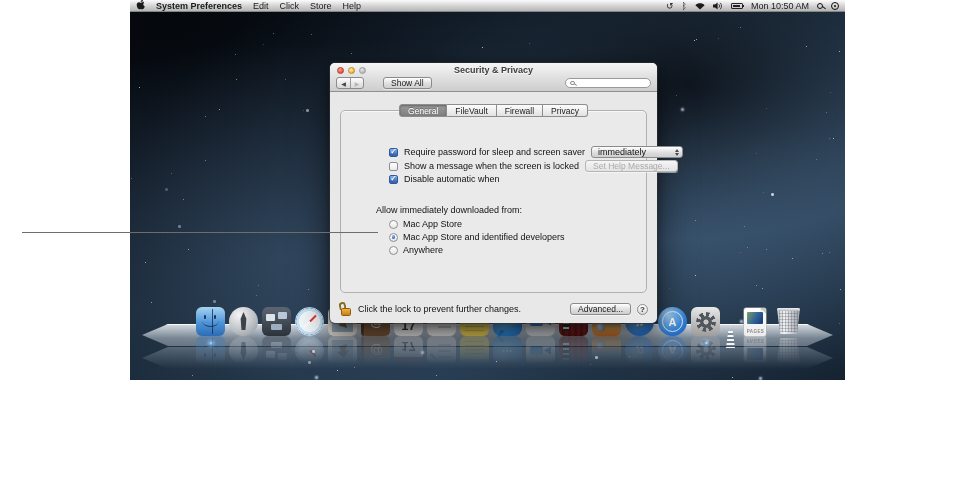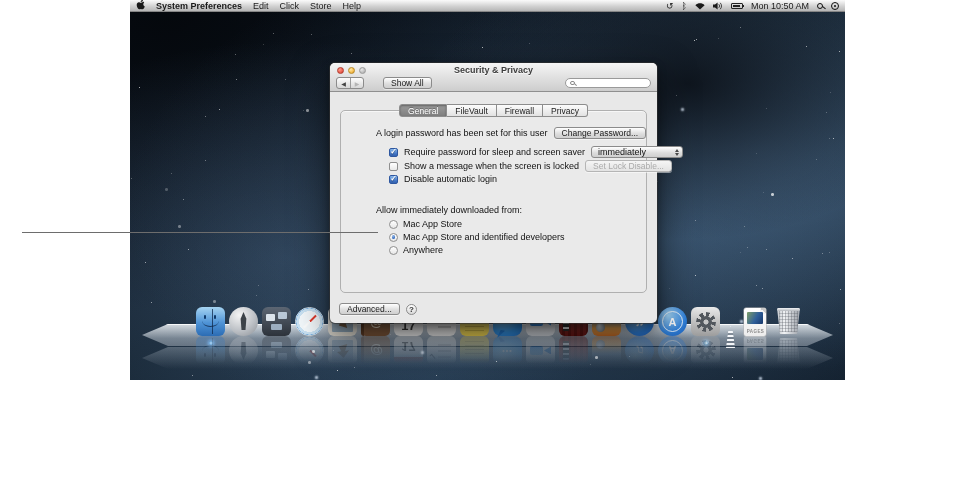--- a/index.html
+++ b/index.html
@@ -301,46 +301,42 @@
     </div>
 
     <div class="tabs" id="tabs">
         <span class="tab selected">General</span>
         <span class="tab">FileVault</span>
         <span class="tab">Firewall</span>
         <span class="tab">Privacy</span>
       </div>
 
     <div class="groupbox">
-      <div class="gb-row row-password">
-        <span class="label-text">A login password has been set for this user</span>
-        <span class="btn">Change Password...</span>
-      </div>
 
       <div class="gb-row row-cb1">
         <span class="cb on" id="cb-require">✓</span>
         <span class="label-text">Require password for sleep and screen saver</span>
         <span class="popup">
           <span>immediately</span>
           <span class="pop-arrows">
               <span class="tri-up"></span>
               <span class="tri-dn"></span>
             </span>
         </span>
       </div>
 
       <div class="gb-row row-cb2">
         <span class="cb" id="cb-message"></span>
         <span class="label-text">Show a message when the screen is locked</span>
-        <span class="btn disabled">Set Lock Disable...</span>
+        <span class="btn disabled">Set Help Message...</span>
       </div>
 
       <div class="gb-row row-cb3">
         <span class="cb on" id="cb-autologin">✓</span>
-        <span class="label-text">Disable automatic login</span>
+        <span class="label-text">Disable automatic when</span>
       </div>
 
       <div class="gb-row row-allow">
         <span class="label-text">Allow immediately downloaded from:</span>
       </div>
 
       <div class="radios" id="radios">
           <div class="radio-row">
             <span class="rb"></span>
             <span class="label-text">Mac App Store</span>
@@ -350,20 +346,27 @@
             <span class="label-text">Mac App Store and identified developers</span>
           </div>
           <div class="radio-row">
             <span class="rb"></span>
             <span class="label-text">Anywhere</span>
           </div>
         </div>
     </div>
 
     <div class="w-footer">
+      <div class="foot-left">
+        <span class="lock">
+          <span class="shackle"></span>
+            <span class="body"></span>
+        </span>
+        <span class="label-text">Click the lock to prevent further changes.</span>
+      </div>
       <div class="foot-right">
         <span class="btn">Advanced...</span>
         <span class="helpbtn">?</span>
       </div>
     </div>
   </div>
 
   <div class="dock">
     <div class="shelf"></div>
     <div class="shelf-reflection"></div>

